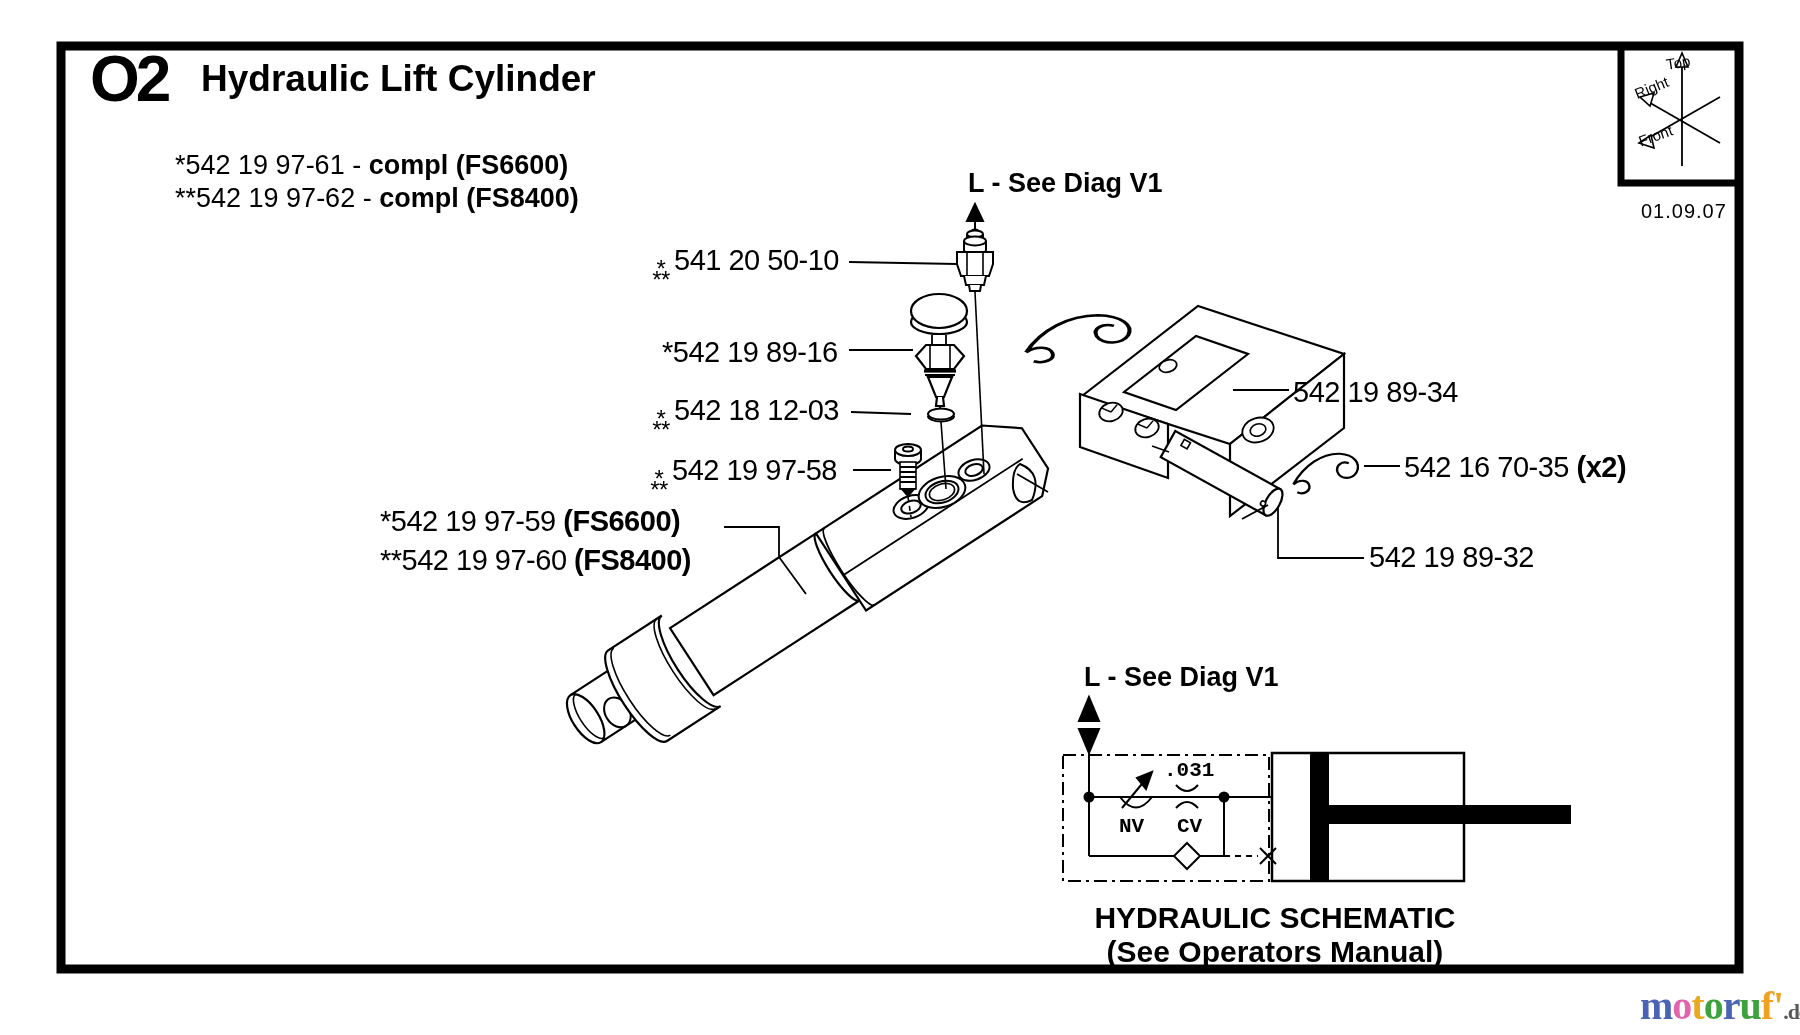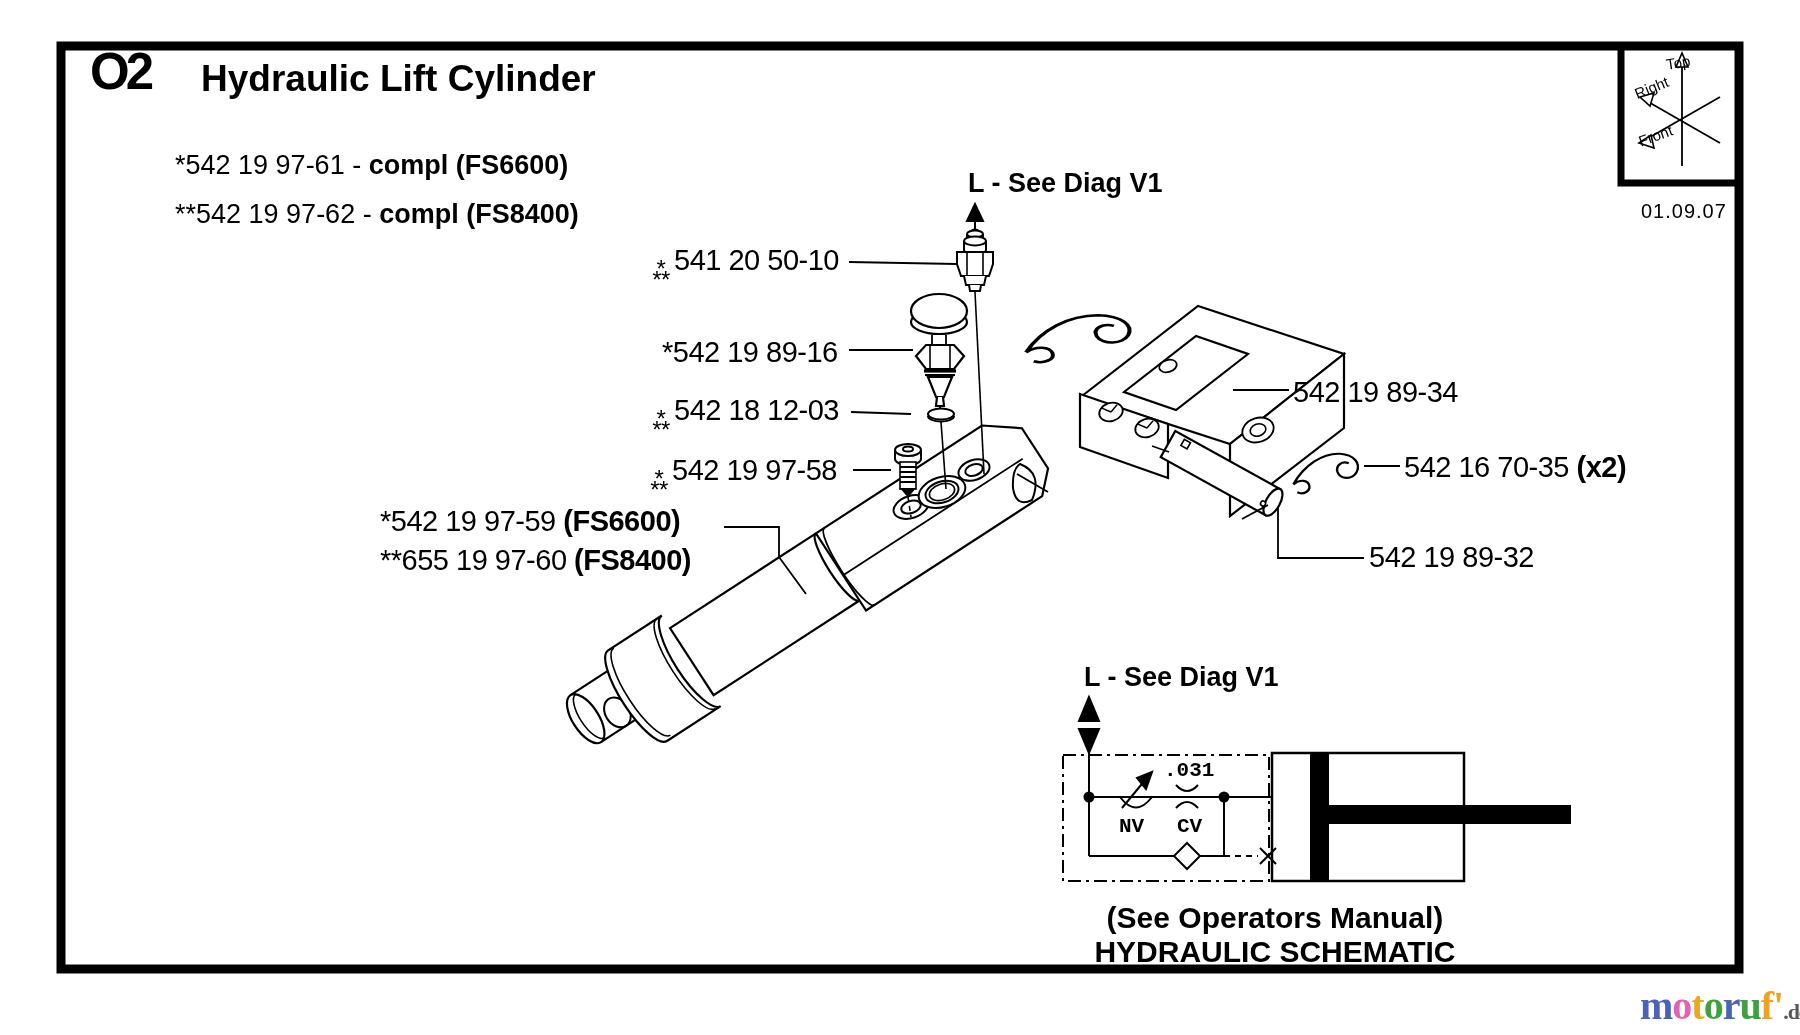--- a/index.html
+++ b/index.html
@@ -1,20 +1,20 @@
 <!DOCTYPE html>
 <html><head>
 <meta charset="utf-8">
 <style>
   html,body{margin:0;padding:0;background:#fff;}
   body{width:1800px;height:1035px;position:relative;overflow:hidden;
        font-family:"Liberation Sans","DejaVu Sans",sans-serif;color:#000;}
   #art{position:absolute;left:0;top:0;z-index:1;}
   .txt{position:absolute;z-index:2;white-space:nowrap;}
-  .code-title{font-size:51px;font-weight:bold;letter-spacing:-4px;}
+  .code-title{font-size:64px;font-weight:bold;letter-spacing:-4px;}
   .page-title{font-size:37px;font-weight:bold;}
   .compl{font-size:27px;text-align:center;line-height:33px;}
   .lbl{font-size:29px;letter-spacing:-0.5px;}
   .b{font-weight:bold;}
   .stack{display:inline-flex;flex-direction:column;align-items:center;
          justify-content:center;width:26px;font-size:24px;line-height:11px;
          vertical-align:-7px;font-weight:normal;}
   .diagref{font-size:27px;font-weight:bold;}
   .schlbl{font-size:21px;font-weight:bold;font-family:Liberation Mono, monospace;}
   .schtitle{font-size:30px;font-weight:bold;text-align:center;line-height:34px;}
@@ -234,21 +234,21 @@
     </g>
   </g>
 </svg>
 
 <div class="txt code-title" style="left:90px;top:42px">O2</div>
 <div class="txt page-title" style="left:201px;top:58px">Hydraulic Lift Cylinder</div>
 
 <div class="txt compl" style="left:175px;top:149px;width:390px">
   <span>*</span><span>542 19 97-61</span><span> - </span><span class="b">compl (FS6600)</span>
 </div>
-<div class="txt compl" style="left:175px;top:198px;width:390px">
+<div class="txt compl" style="left:175px;top:182px;width:390px">
   <span>**</span><span>542 19 97-62</span><span> - </span><span class="b">compl (FS8400)</span>
 </div>
 
 <div class="txt diagref" style="left:968px;top:168px">L - See Diag V1</div>
 
 <div class="txt lbl" style="left:648px;top:244px">
   <span class="stack">
       <span>*</span>
       <span>**</span>
     </span><span>541 20 50-10</span>
@@ -269,21 +269,21 @@
   <span class="stack">
       <span>*</span>
       <span>**</span>
     </span><span>542 19 97-58</span>
 </div>
 
 <div class="txt lbl r5" style="left:380px;top:505px">
   <span>*</span><span>542 19 97-59 </span><span class="b">(FS6600)</span>
 </div>
 <div class="txt lbl r5" style="left:380px;top:544px">
-  <span>**</span><span>655 19 97-60 </span><span class="b">(FS8400)</span>
+  <span>**</span><span>542 19 97-60 </span><span class="b">(FS8400)</span>
 </div>
 
 <div class="txt lbl" style="left:1293px;top:376px">
   <span>542 19 89-34</span>
 </div>
 
 <div class="txt lbl" style="left:1404px;top:451px">
   <span>542 16 70-35 </span><span class="b">(x2)</span>
 </div>
 
@@ -291,22 +291,22 @@
   <span>542 19 89-32</span>
 </div>
 
 <div class="txt diagref" style="left:1084px;top:662px">L - See Diag V1</div>
 
 <div class="txt schlbl" style="left:1164px;top:759px">.031</div>
 <div class="txt schlbl" style="left:1119px;top:815px">NV</div>
 <div class="txt schlbl" style="left:1177px;top:815px">CV</div>
 
 <div class="txt schtitle" style="left:1045px;top:901px;width:460px">
+  <div>HYDRAULIC SCHEMATIC</div>
   <div>(See Operators Manual)</div>
-  <div>HYDRAULIC SCHEMATIC</div>
 </div>
 
 <div class="txt datetxt" style="left:1641px;top:200px">01.09.07</div>
 
 <div class="txt cubelbl" style="left:1666px;top:54px;transform:rotate(-9deg)">Top</div>
 <div class="txt cubelbl" style="left:1634px;top:79px;transform:rotate(-22deg)">Right</div>
 <div class="txt cubelbl" style="left:1638px;top:127px;transform:rotate(-20deg)">Front</div>
 
 <div class="txt logo" style="left:1640px;top:982px">
   <span style="color: rgb(74, 99, 180);">m</span><span style="color: rgb(228, 99, 174);">o</span><span style="color: rgb(233, 168, 31);">t</span><span style="color: rgb(61, 162, 61);">o</span><span style="color: rgb(74, 99, 180);">r</span><span style="color: rgb(61, 162, 61);">u</span><span style="color: rgb(239, 161, 31);">f</span><span style="color: rgb(239, 161, 31);">'</span><span class="suffix">.de</span>

